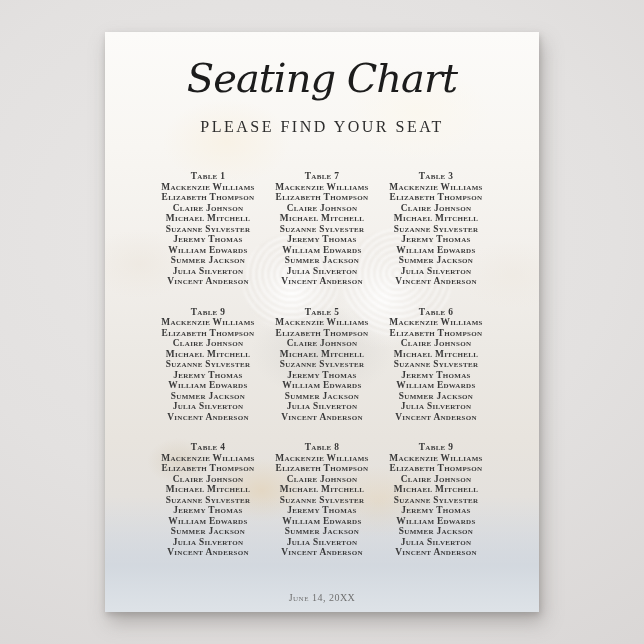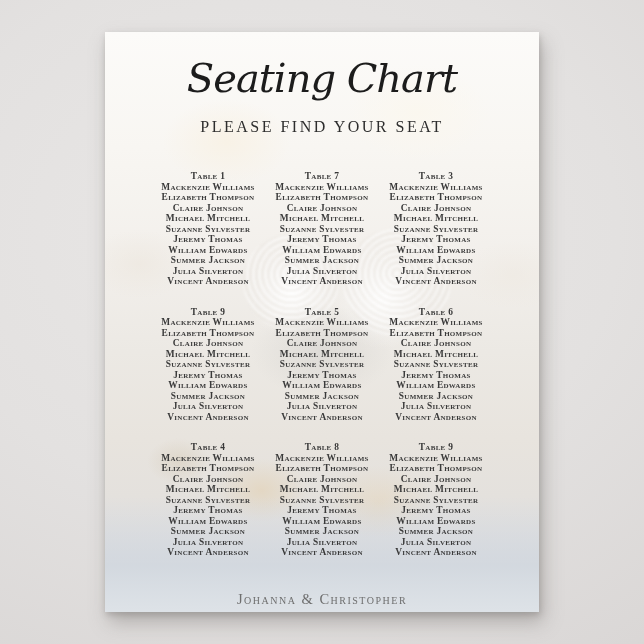--- a/index.html
+++ b/index.html
@@ -181,18 +181,17 @@
             <div class="guest-name">Michael Mitchell</div>
             <div class="guest-name">Suzanne Sylvester</div>
             <div class="guest-name">Jeremy Thomas</div>
             <div class="guest-name">William Edwards</div>
             <div class="guest-name">Summer Jackson</div>
             <div class="guest-name">Julia Silverton</div>
             <div class="guest-name">Vincent Anderson</div>
           </div>
         </div>
       <div class="footer">
-        <div class="couple">Johanna &amp; Christopher</div>
         <div class="date">June 14, 20XX</div>
       </div>
     </div>
   </div>
 </div>
 
 </body></html>

